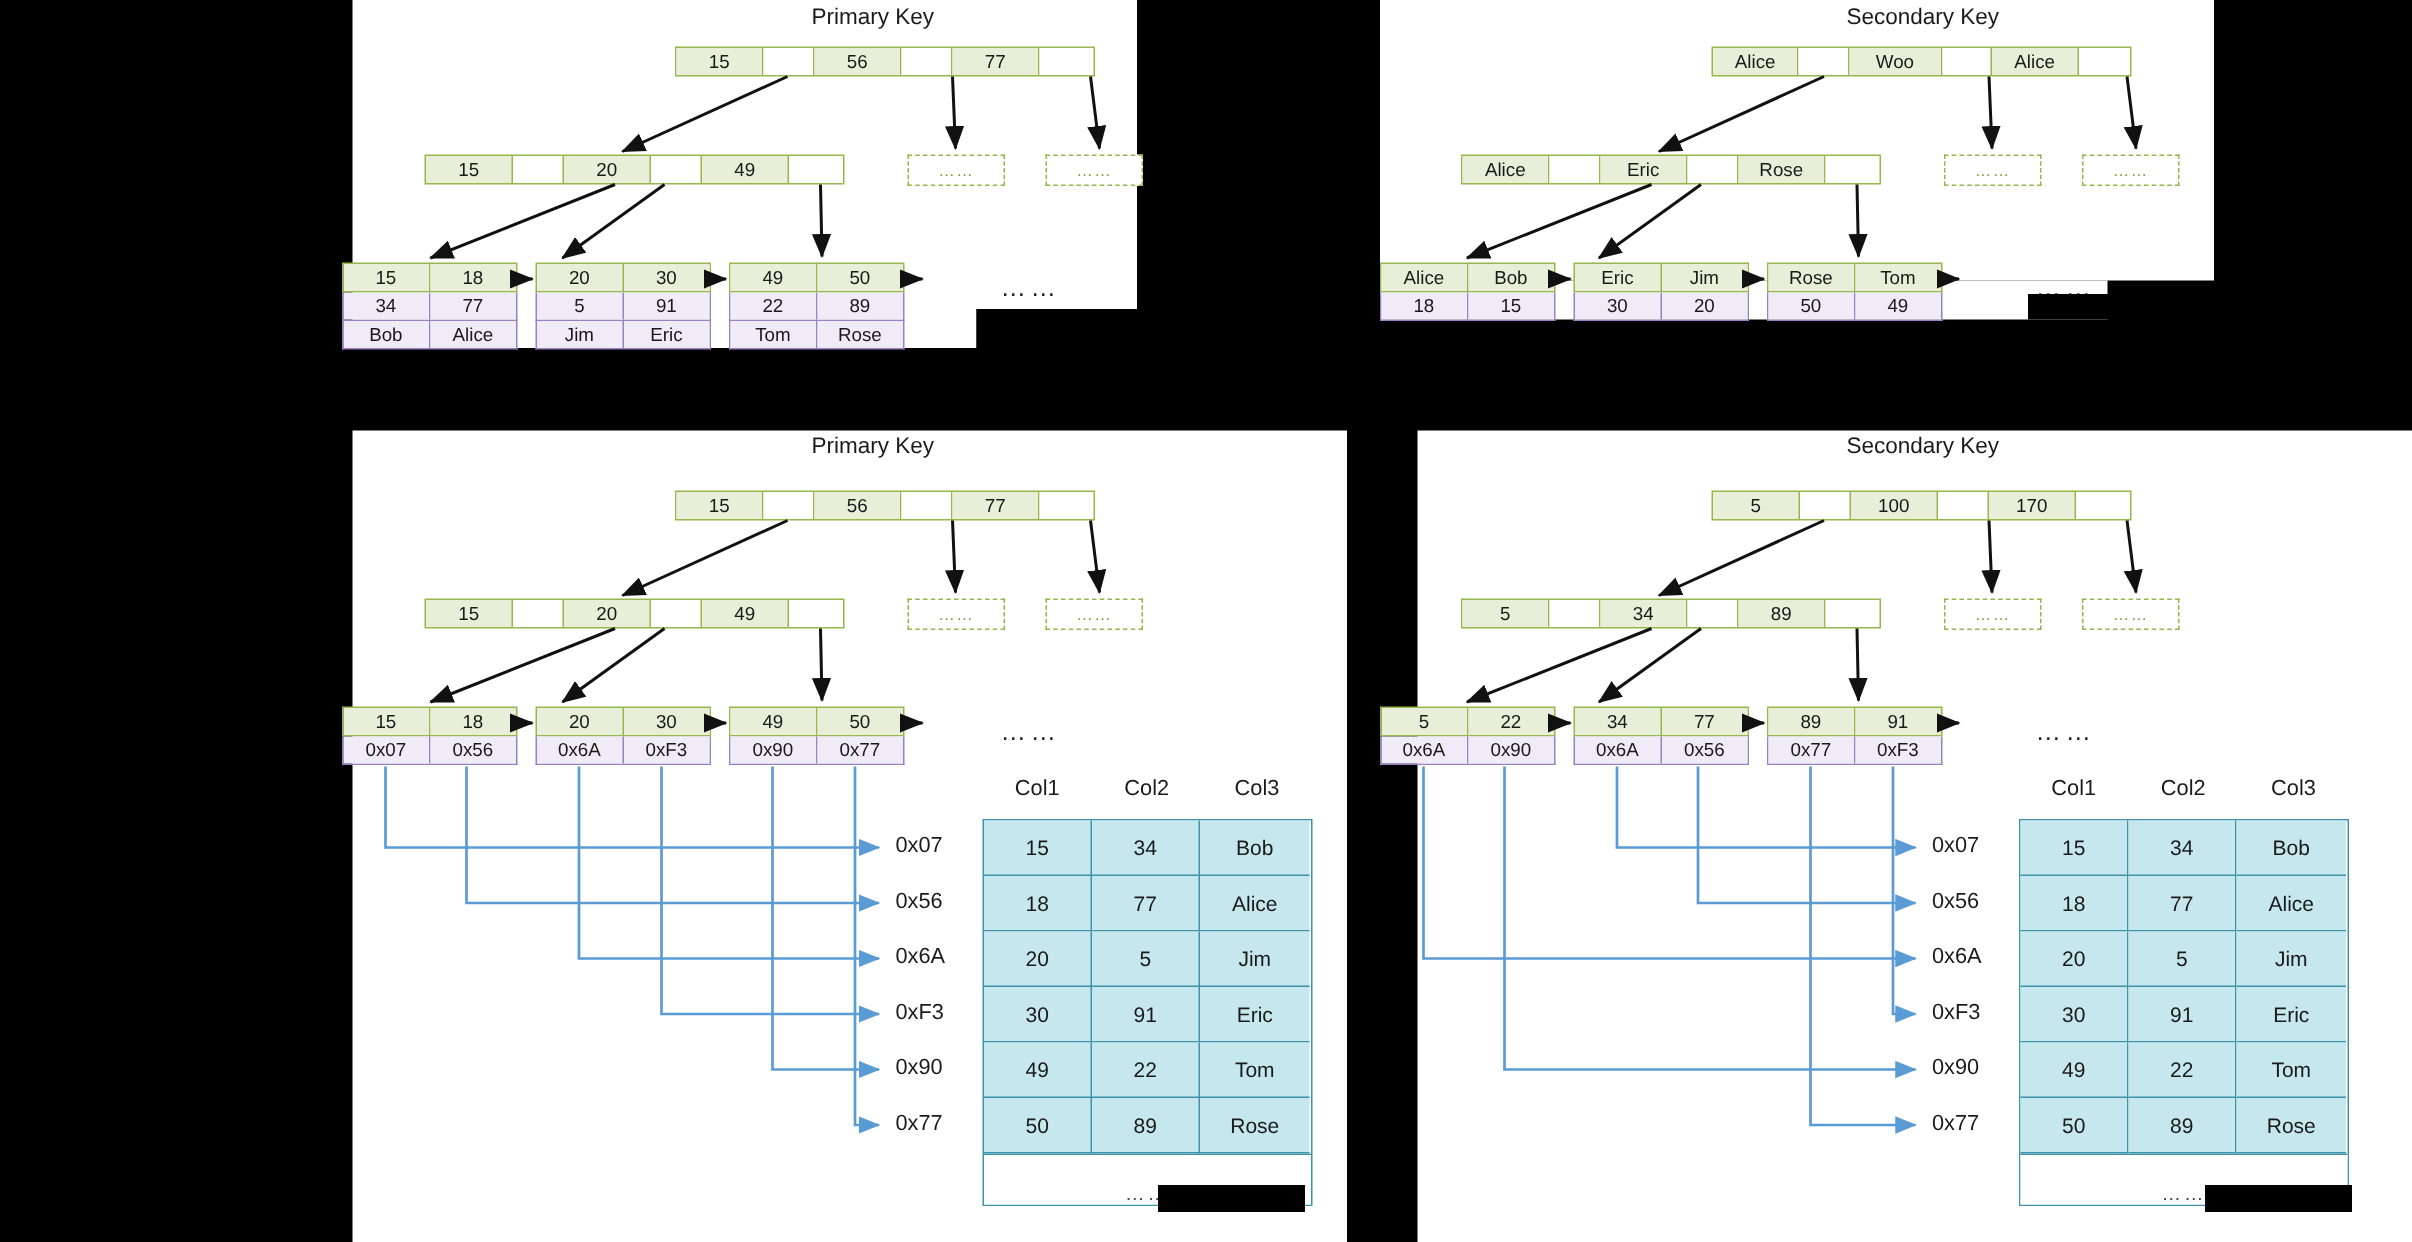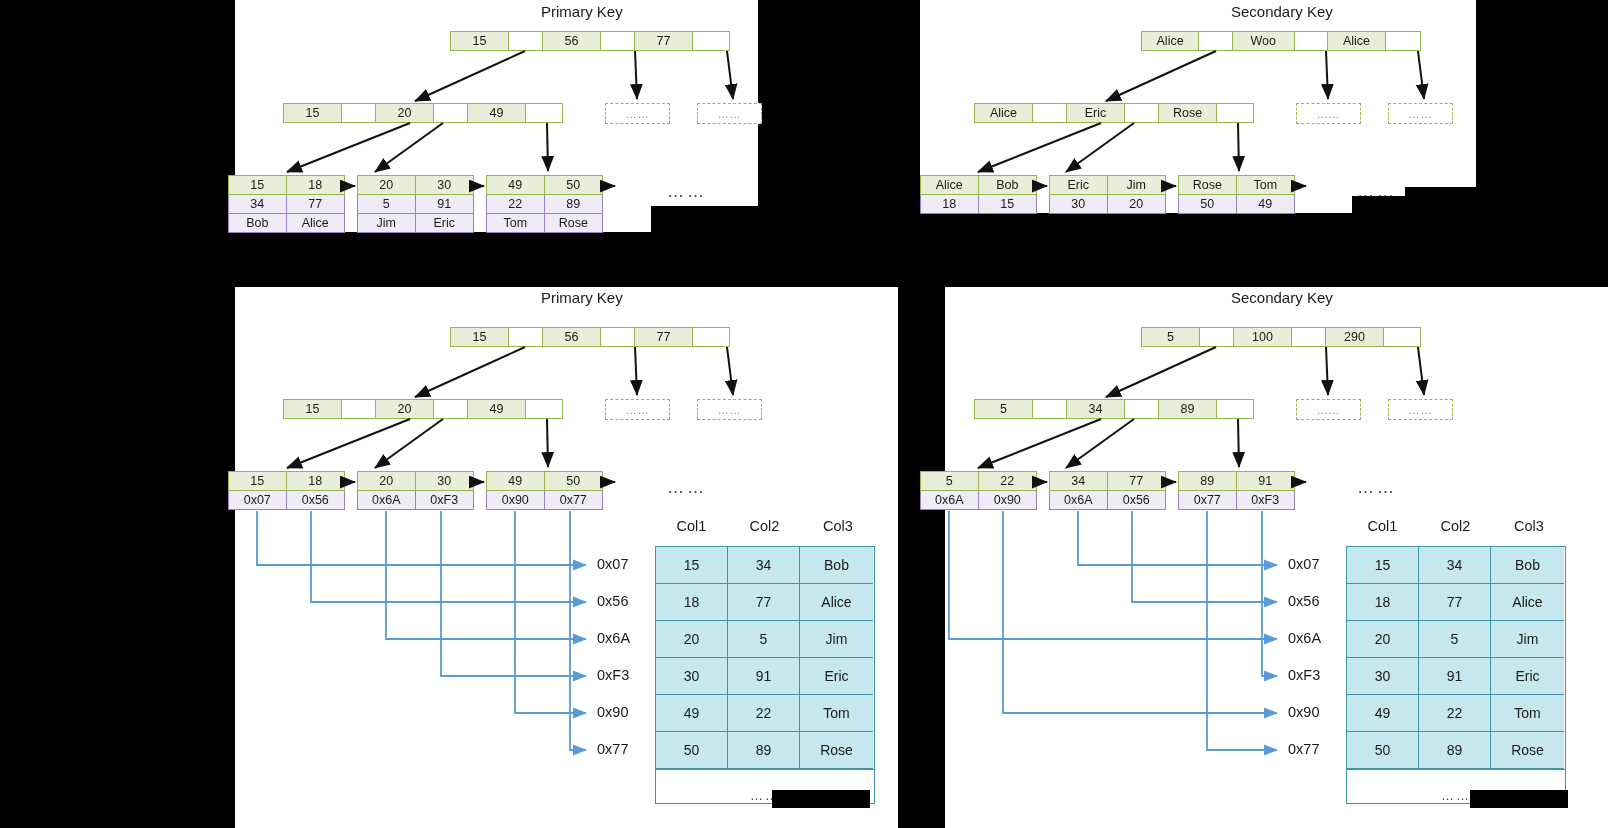--- a/index.html
+++ b/index.html
@@ -289,21 +289,21 @@
 
 <div class="panel" style="left:945px;top:287px;width:663px;height:541px;"></div>
 
 <div class="ttl" style="left:1231px;top:289px;">Secondary Key</div>
 
 <div class="node" style="left:1141px;top:327px;width:280px;height:20px;">
   <div class="c k" style="width:58px;">5</div>
   <div class="c p" style="width:34px;"></div>
   <div class="c k" style="width:58px;">100</div>
   <div class="c p" style="width:34px;"></div>
-  <div class="c k" style="width:58px;">290</div>
+  <div class="c k" style="width:58px;">170</div>
   <div class="c p" style="width:35px;"></div>
 </div>
 
 <div class="node" style="left:974px;top:399px;width:280px;height:20px;">
   <div class="c k" style="width:58px;">5</div>
   <div class="c p" style="width:34px;"></div>
   <div class="c k" style="width:58px;">34</div>
   <div class="c p" style="width:34px;"></div>
   <div class="c k" style="width:58px;">89</div>
   <div class="c p" style="width:35px;"></div>

